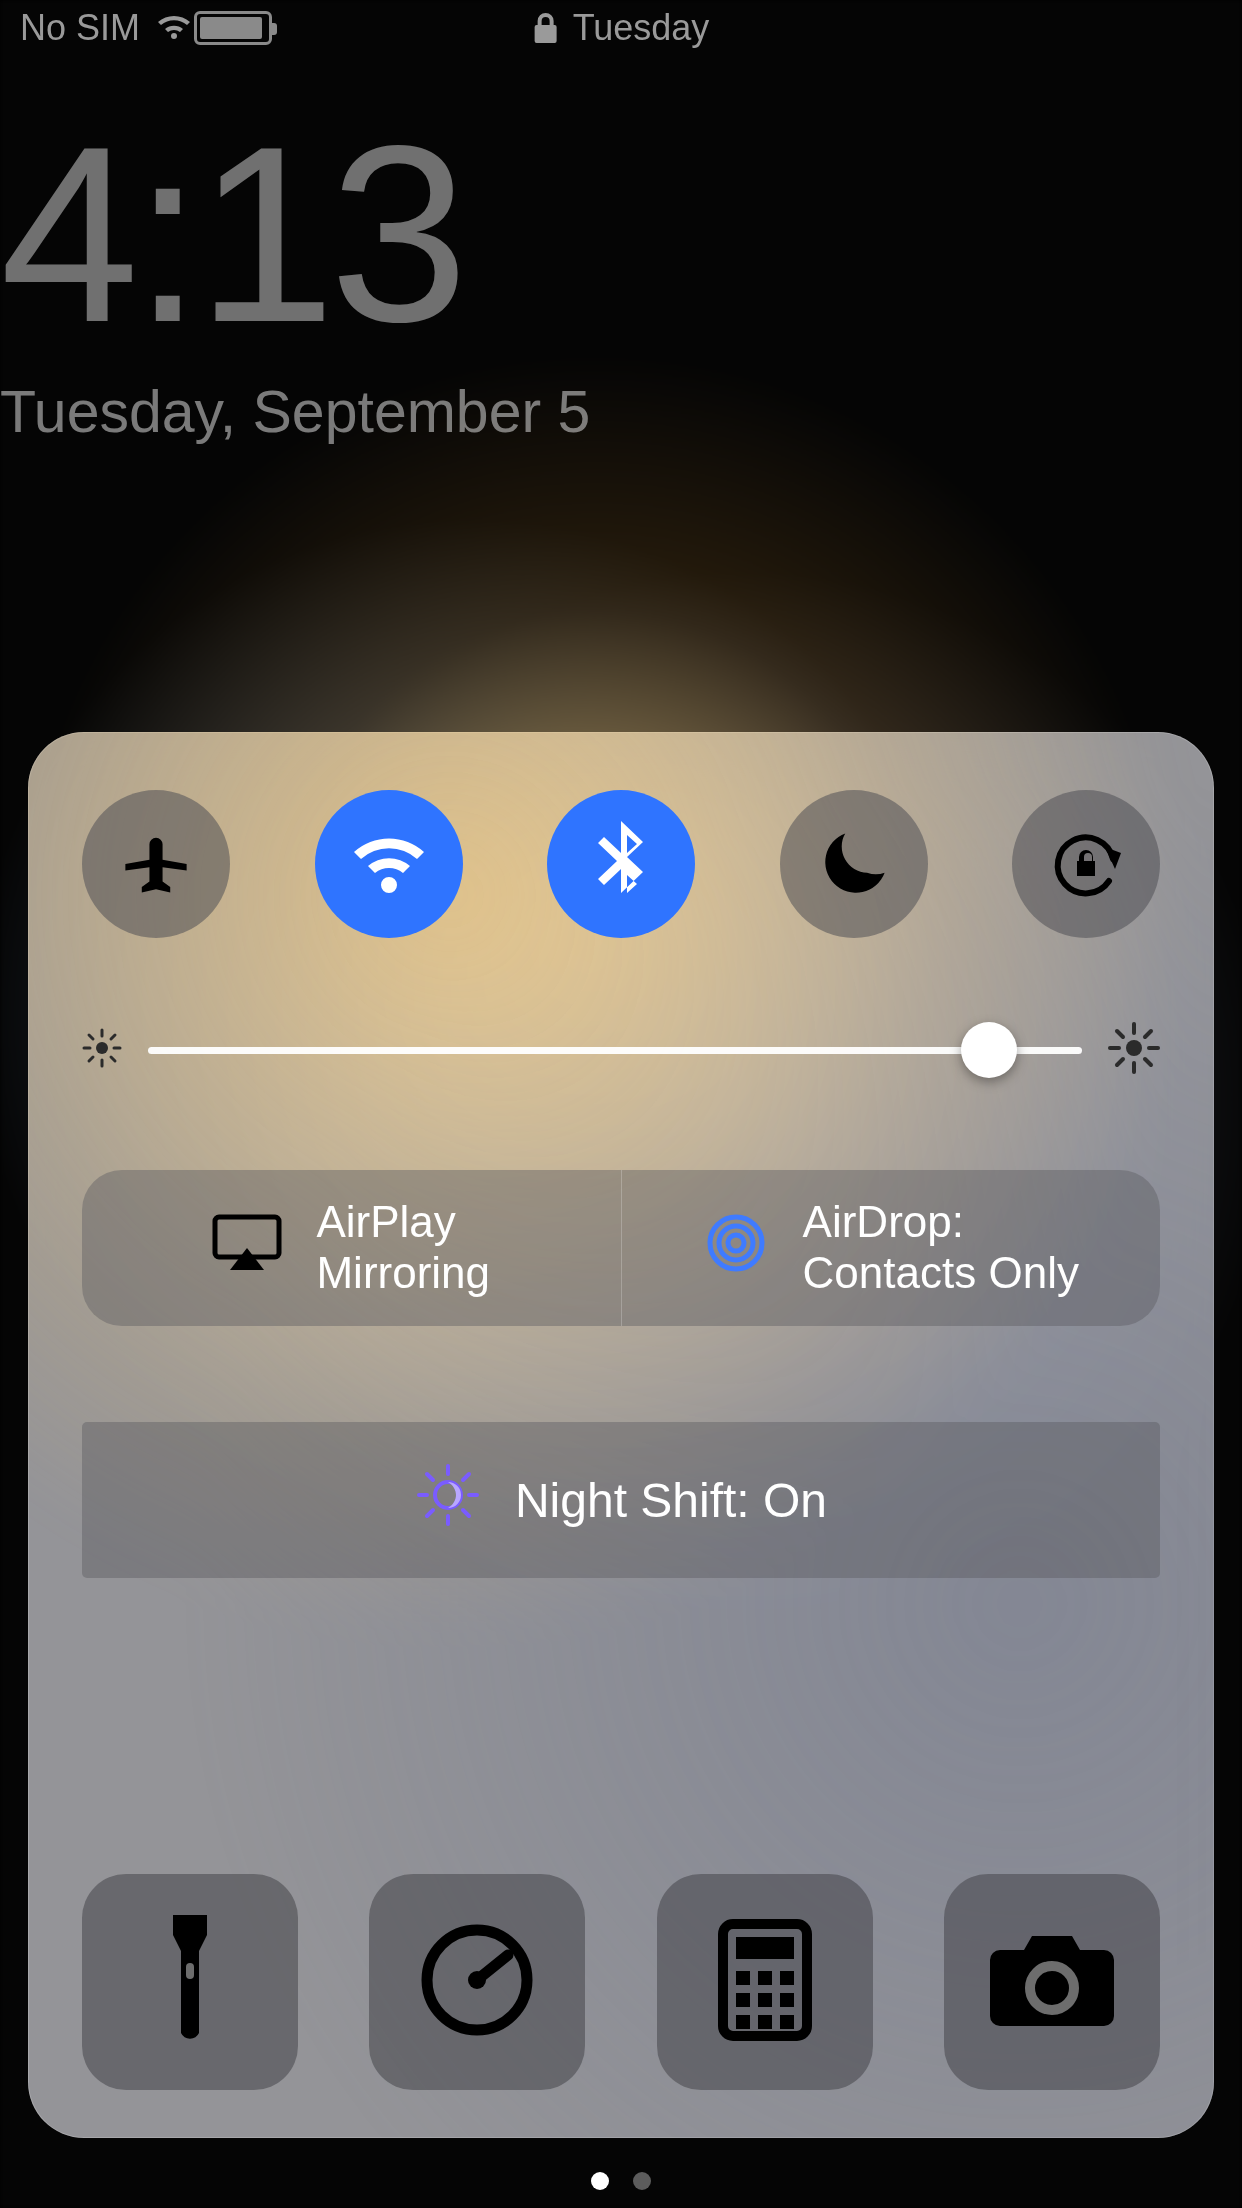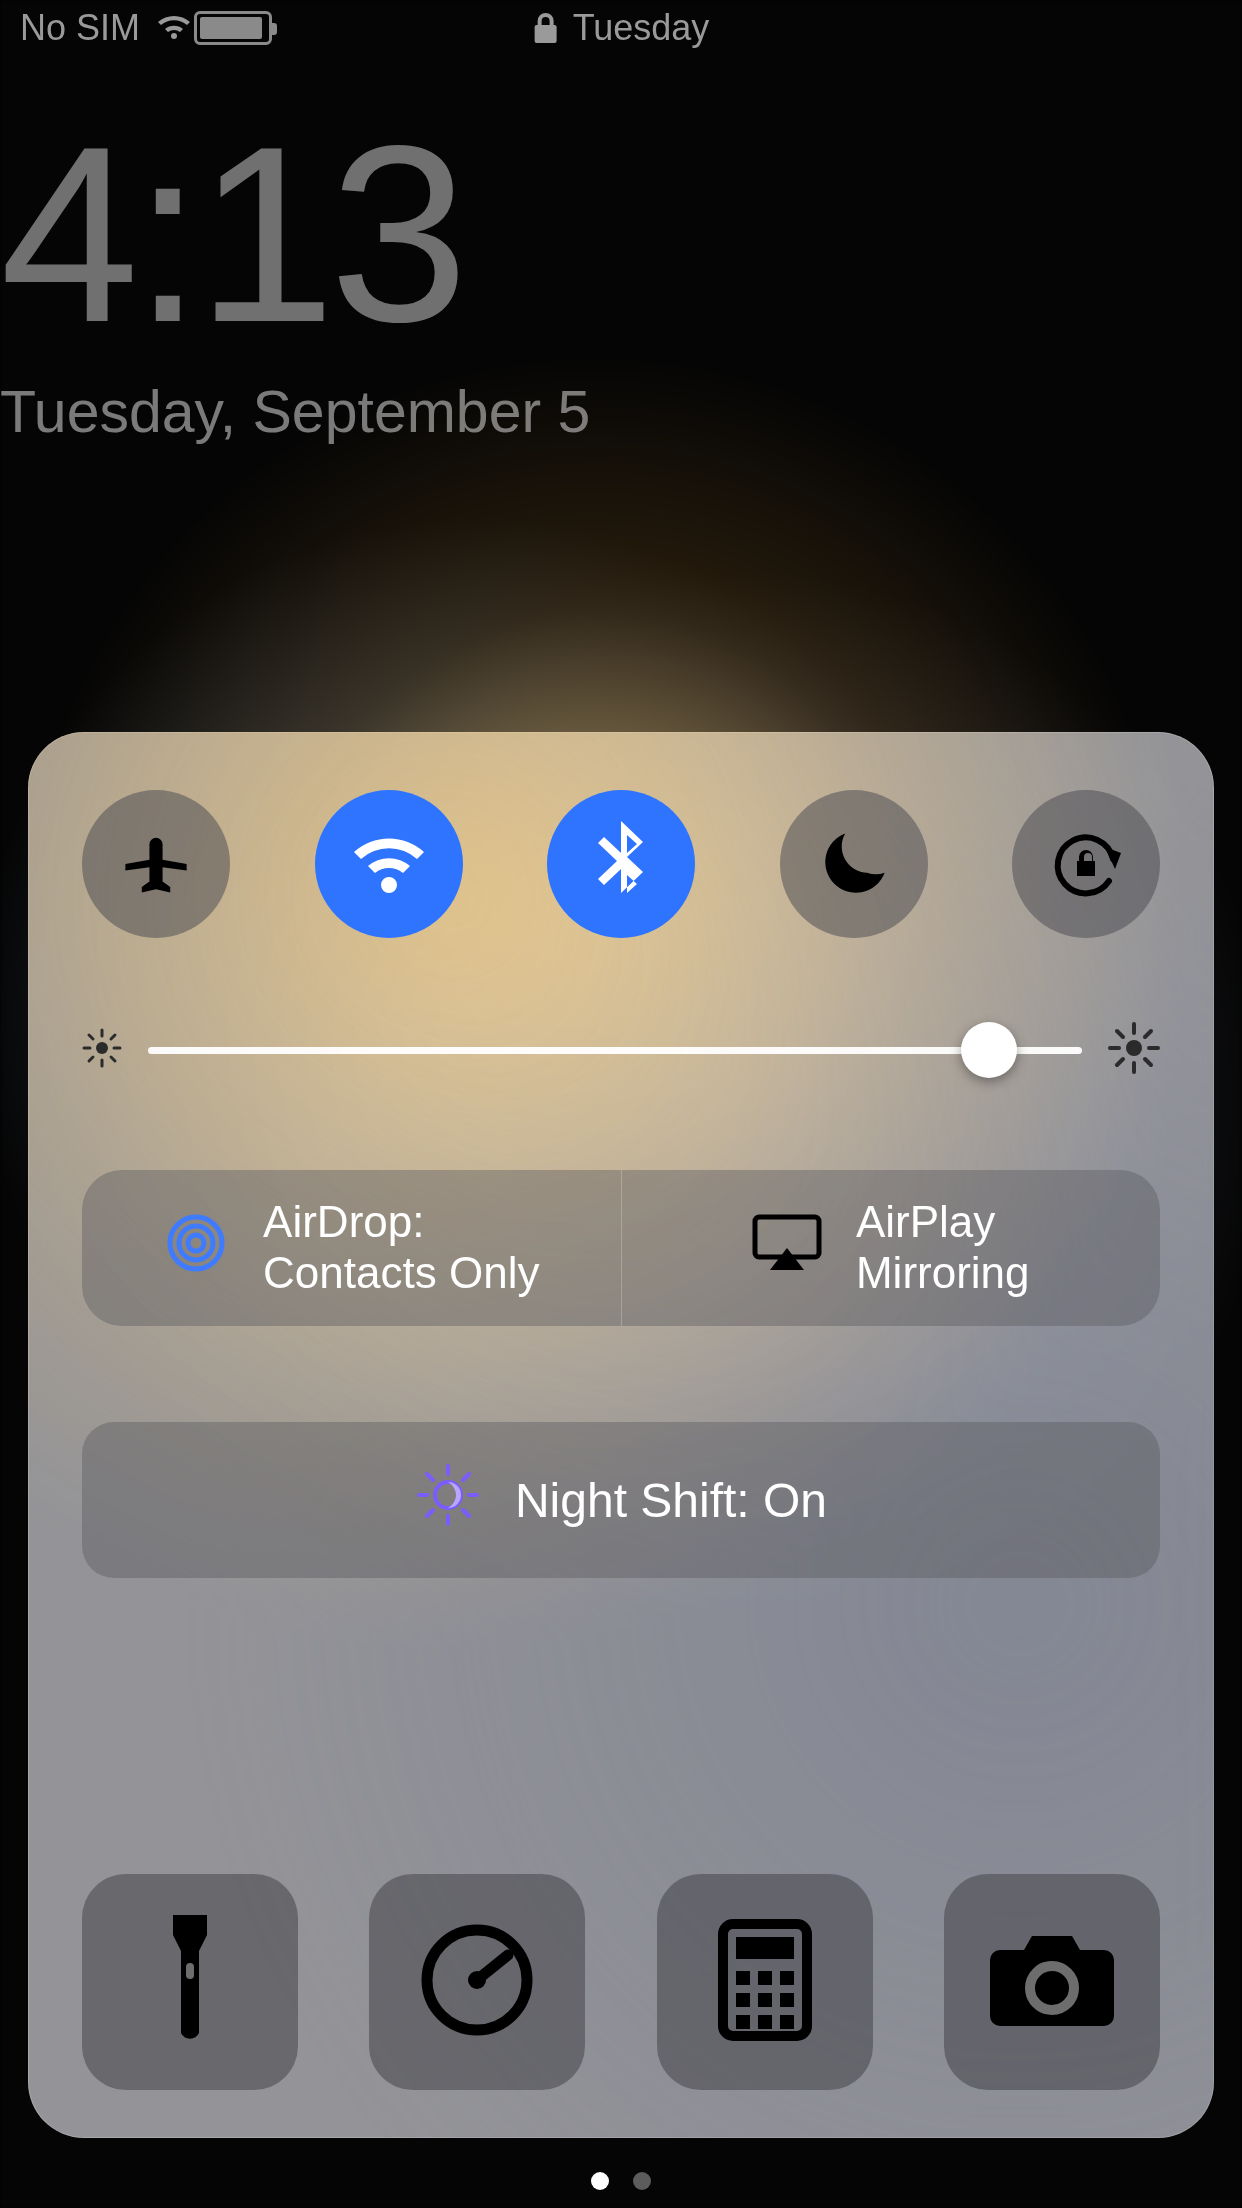--- a/index.html
+++ b/index.html
@@ -85,21 +85,21 @@
   .pill-row { margin-top: 92px; display: flex; gap: 0; }
   .pill {
     flex:1; height: 156px; display:flex; align-items:center; justify-content:center; gap:34px;
     background: rgba(90,90,95,0.42); color:#fff; font-size:44px; line-height:1.15;
   }
   .pill:first-child { border-top-left-radius:40px; border-bottom-left-radius:40px; border-right: 1px solid rgba(255,255,255,0.22); }
   .pill:last-child { border-top-right-radius:40px; border-bottom-right-radius:40px; }
   .pill .txt { text-align:left; }
 
   .pill-single {
-    margin-top: 96px; height:156px; border-radius:32px;
+    margin-top: 96px; height:156px; border-radius:5px;
     background: rgba(90,90,95,0.42); color:#fff; font-size:48px;
     display:flex; align-items:center; justify-content:center; gap:34px;
   }
 
   
   .shortcut-row { margin-top: auto; display:flex; justify-content: space-between; padding-top: 60px; }
   .shortcut {
     width: 216px; height: 216px; border-radius: 44px;
     background: rgba(70,70,75,0.55);
     display:flex; align-items:center; justify-content:center;
@@ -222,41 +222,41 @@
             <line x1="37" y1="15" x2="43" y2="9"></line>
             <line x1="9" y1="43" x2="15" y2="37"></line>
           </g>
         </svg>
     </span>
   </div>
 
   <div class="pill-row">
     <div class="pill">
       <span>
+        <svg width="70" height="58" viewBox="0 0 70 58">
+            <rect x="3" y="3" width="64" height="40" rx="4" fill="none" stroke="#000" stroke-width="5"></rect>
+            <path d="M35 34l17 22H18z" fill="#000"></path>
+          </svg>
+      </span>
+      <span class="txt">
+        <span>AirPlay</span><br><span>Mirroring</span>
+      </span>
+    </div>
+    <div class="pill">
+      <span>
         <svg width="66" height="66" viewBox="0 0 66 66">
           <g fill="none" stroke="#3f7bff" stroke-width="5">
             <circle cx="33" cy="33" r="8"></circle>
               <circle cx="33" cy="33" r="17"></circle>
               <circle cx="33" cy="33" r="26"></circle>
           </g>
         </svg>
       </span>
       <span class="txt">
         <span>AirDrop:</span><br><span>Contacts Only</span>
-      </span>
-    </div>
-    <div class="pill">
-      <span>
-        <svg width="70" height="58" viewBox="0 0 70 58">
-            <rect x="3" y="3" width="64" height="40" rx="4" fill="none" stroke="#000" stroke-width="5"></rect>
-            <path d="M35 34l17 22H18z" fill="#000"></path>
-          </svg>
-      </span>
-      <span class="txt">
-        <span>AirPlay</span><br><span>Mirroring</span>
       </span>
     </div>
   </div>
 
   <div class="pill-single">
     <span>
       <svg width="66" height="66" viewBox="0 0 66 66">
         <g stroke="#7a5cff" stroke-width="4" stroke-linecap="round">
           <line x1="33" y1="4" x2="33" y2="12"></line>
             <line x1="33" y1="54" x2="33" y2="62"></line>

